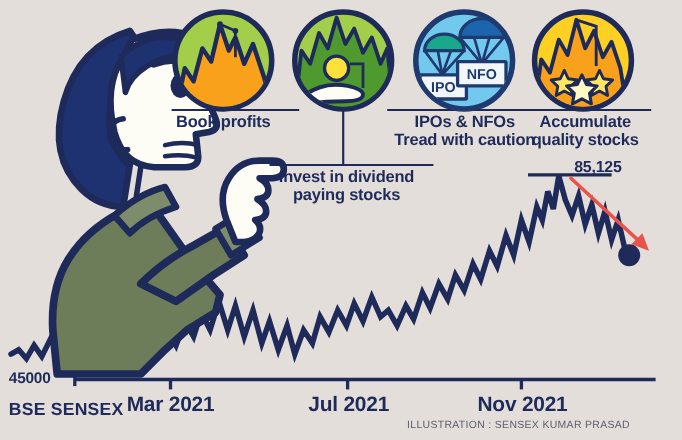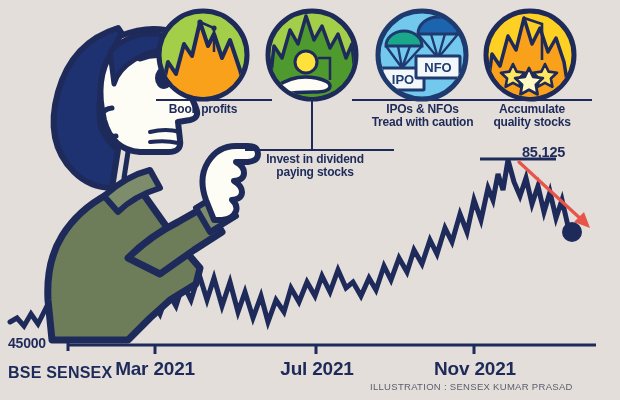--- a/index.html
+++ b/index.html
@@ -19,21 +19,21 @@
   .lbl{
     position:absolute;
     color:#1e2a5a;
     font-weight:bold;
     font-family:"Liberation Sans", sans-serif;
     letter-spacing:-0.2px;
     line-height:1.12;
     white-space:pre-line;
     text-align:center;
   }
-  .callout-label{font-size:12px;}
+  .callout-label{font-size:15px;}
   .axis-label{font-size:19px;}
   .axis-value{font-size:14px;}
   .sensex-label{font-size:16px;letter-spacing:0.2px;}
   .peak-label{font-size:14.5px;}
   .credit{
     position:absolute;
     color:#5a5f6e;
     font-size:9.5px;
     font-family:"Liberation Sans", sans-serif;
     letter-spacing:0.3px;

